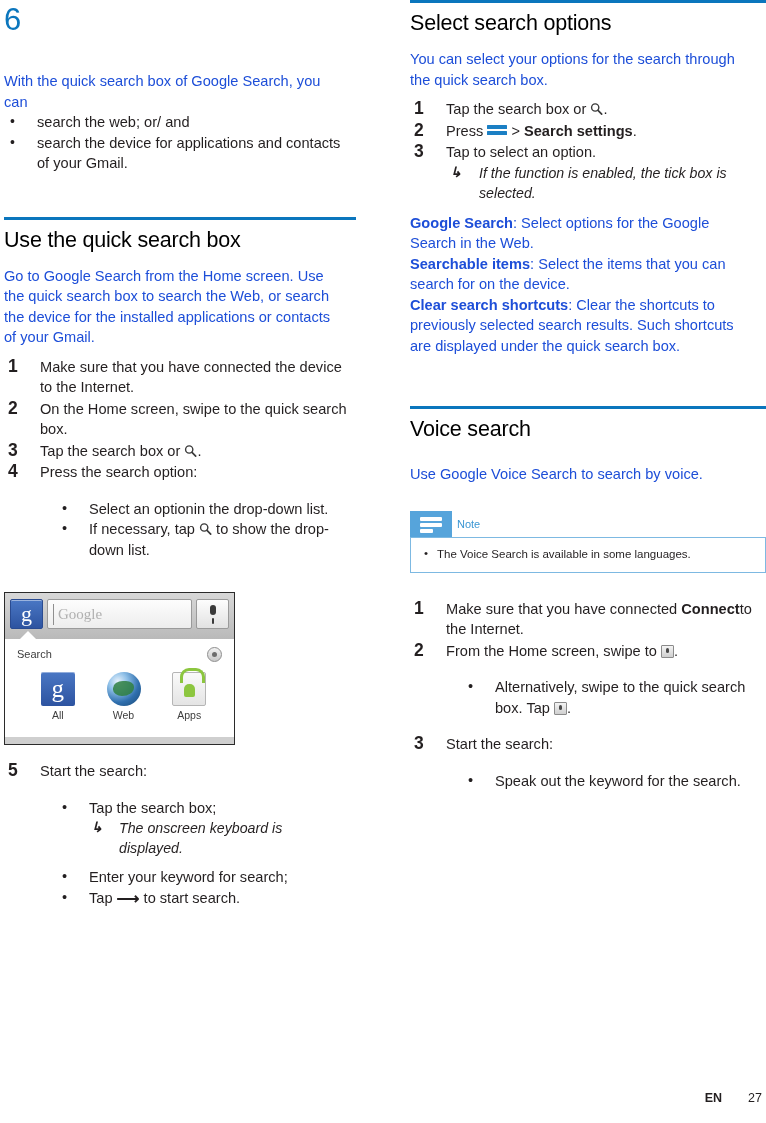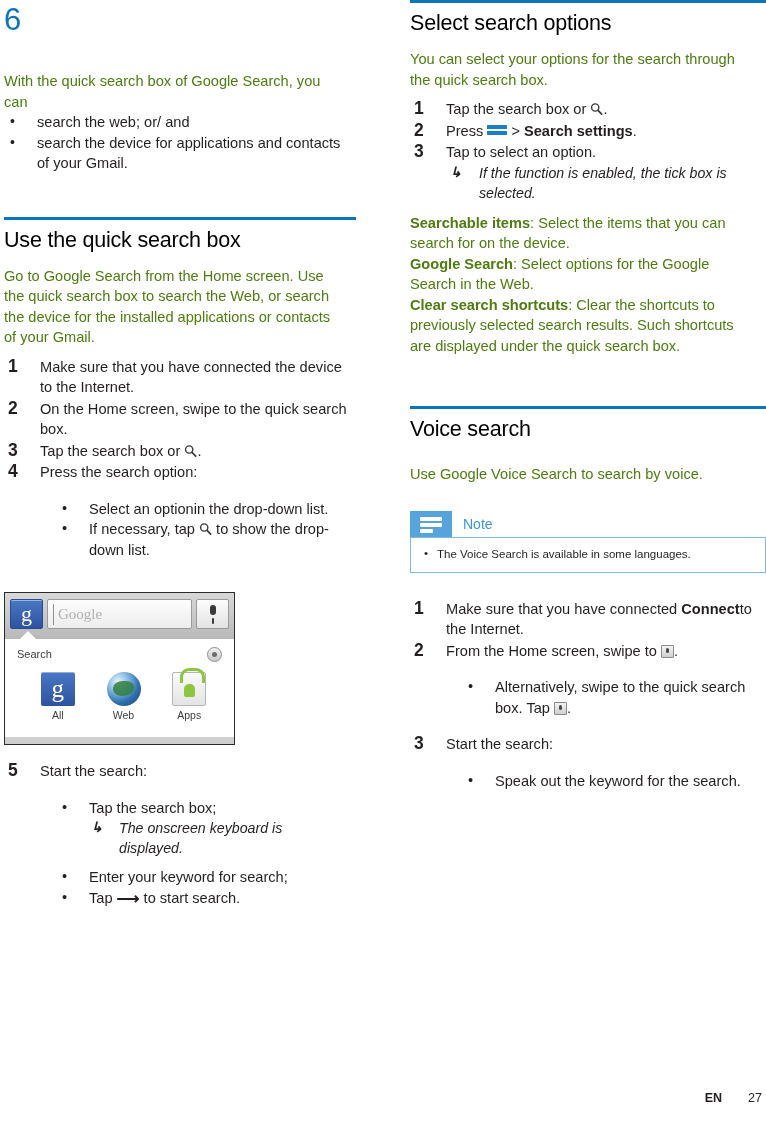--- a/index.html
+++ b/index.html
@@ -48,21 +48,21 @@
     font-weight: 400;
     margin: 0 0 13px 0;
     letter-spacing: -0.2px;
   }
 
   
   p.body {
     font-size: 14.6px;
     line-height: 20.5px;
     margin: 0 12px 0 0;
-    color: #4d7c0f;
+    color: #1d4ed8;
   }
   p.body + p.body { margin-top: 0; }
   .gap-sm { height: 9px; }
   .gap-md { height: 16px; }
   .gap-lg { height: 26px; }
   .gap-xl { height: 34px; }
 
   b, .bold { font-weight: bold; }
 
   
@@ -383,23 +383,23 @@
     left: 10px;
     height: 4px;
     background: #ffffff;
     border-radius: 1px;
   }
   .note-icon i:nth-child(1) { top: 6px;  width: 22px; }
   .note-icon i:nth-child(2) { top: 12px; width: 22px; }
   .note-icon i:nth-child(3) { top: 18px; width: 13px; }
   .note-title {
     color: #3b96d3;
-    font-size: 14px;
+    font-size: 11px;
     line-height: 26px;
-    padding-left: 11px;
+    padding-left: 5px;
     font-weight: 400;
   }
   .note-body {
     border: 1px solid #7db9e2;
     border-top: 1px solid #7db9e2;
     padding: 9px 10px 10px 10px;
     min-height: 34px;
   }
   .note-body ul {
     list-style: none;
@@ -562,22 +562,22 @@
       </li>
       <li>
         <span class="num">3</span>
         <span>Tap to select an option.</span>
         <div class="result">If the function is enabled, the tick box is selected.</div>
       </li>
     </ol>
 
     <div class="gap-sm"></div>
 
+    <p class="body"><span class="bold">Google Search</span><span>: Select options for the Google Search in the Web.</span></p>
     <p class="body"><span class="bold">Searchable items</span><span>: Select the items that you can search for on the device.</span></p>
-    <p class="body"><span class="bold">Google Search</span><span>: Select options for the Google Search in the Web.</span></p>
     <p class="body"><span class="bold">Clear search shortcuts</span><span>: Clear the shortcuts to previously selected search results. Such shortcuts are displayed under the quick search box.</span></p>
 
     <div class="gap-xl"></div>
     <div class="gap-md"></div>
 
     <div class="rule-top"></div>
     <h2 class="section">Voice search</h2>
 
     <div class="gap-sm"></div>
 

